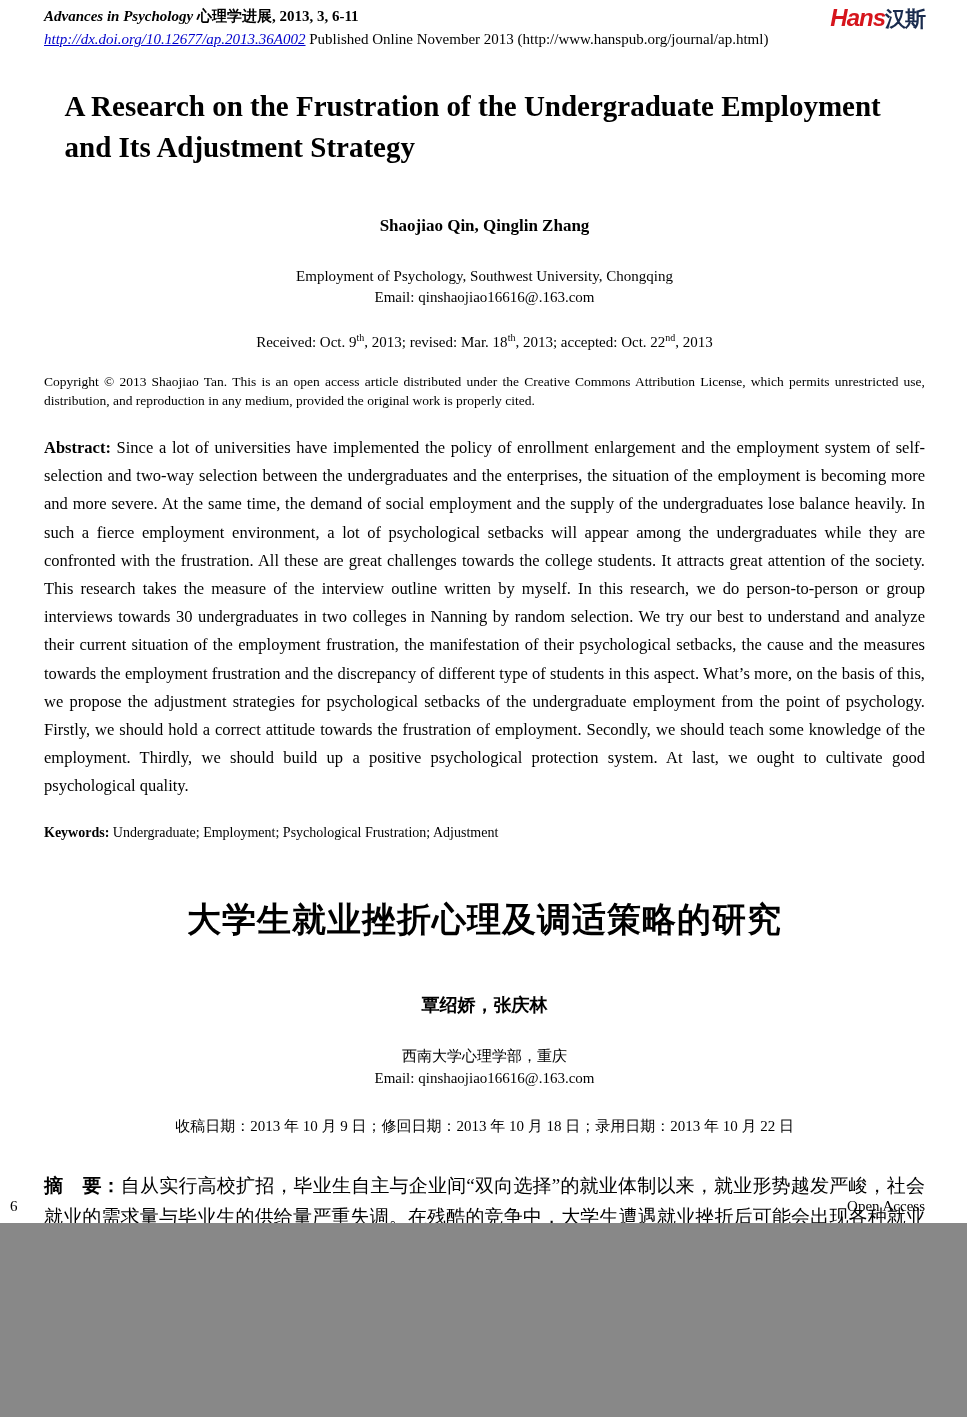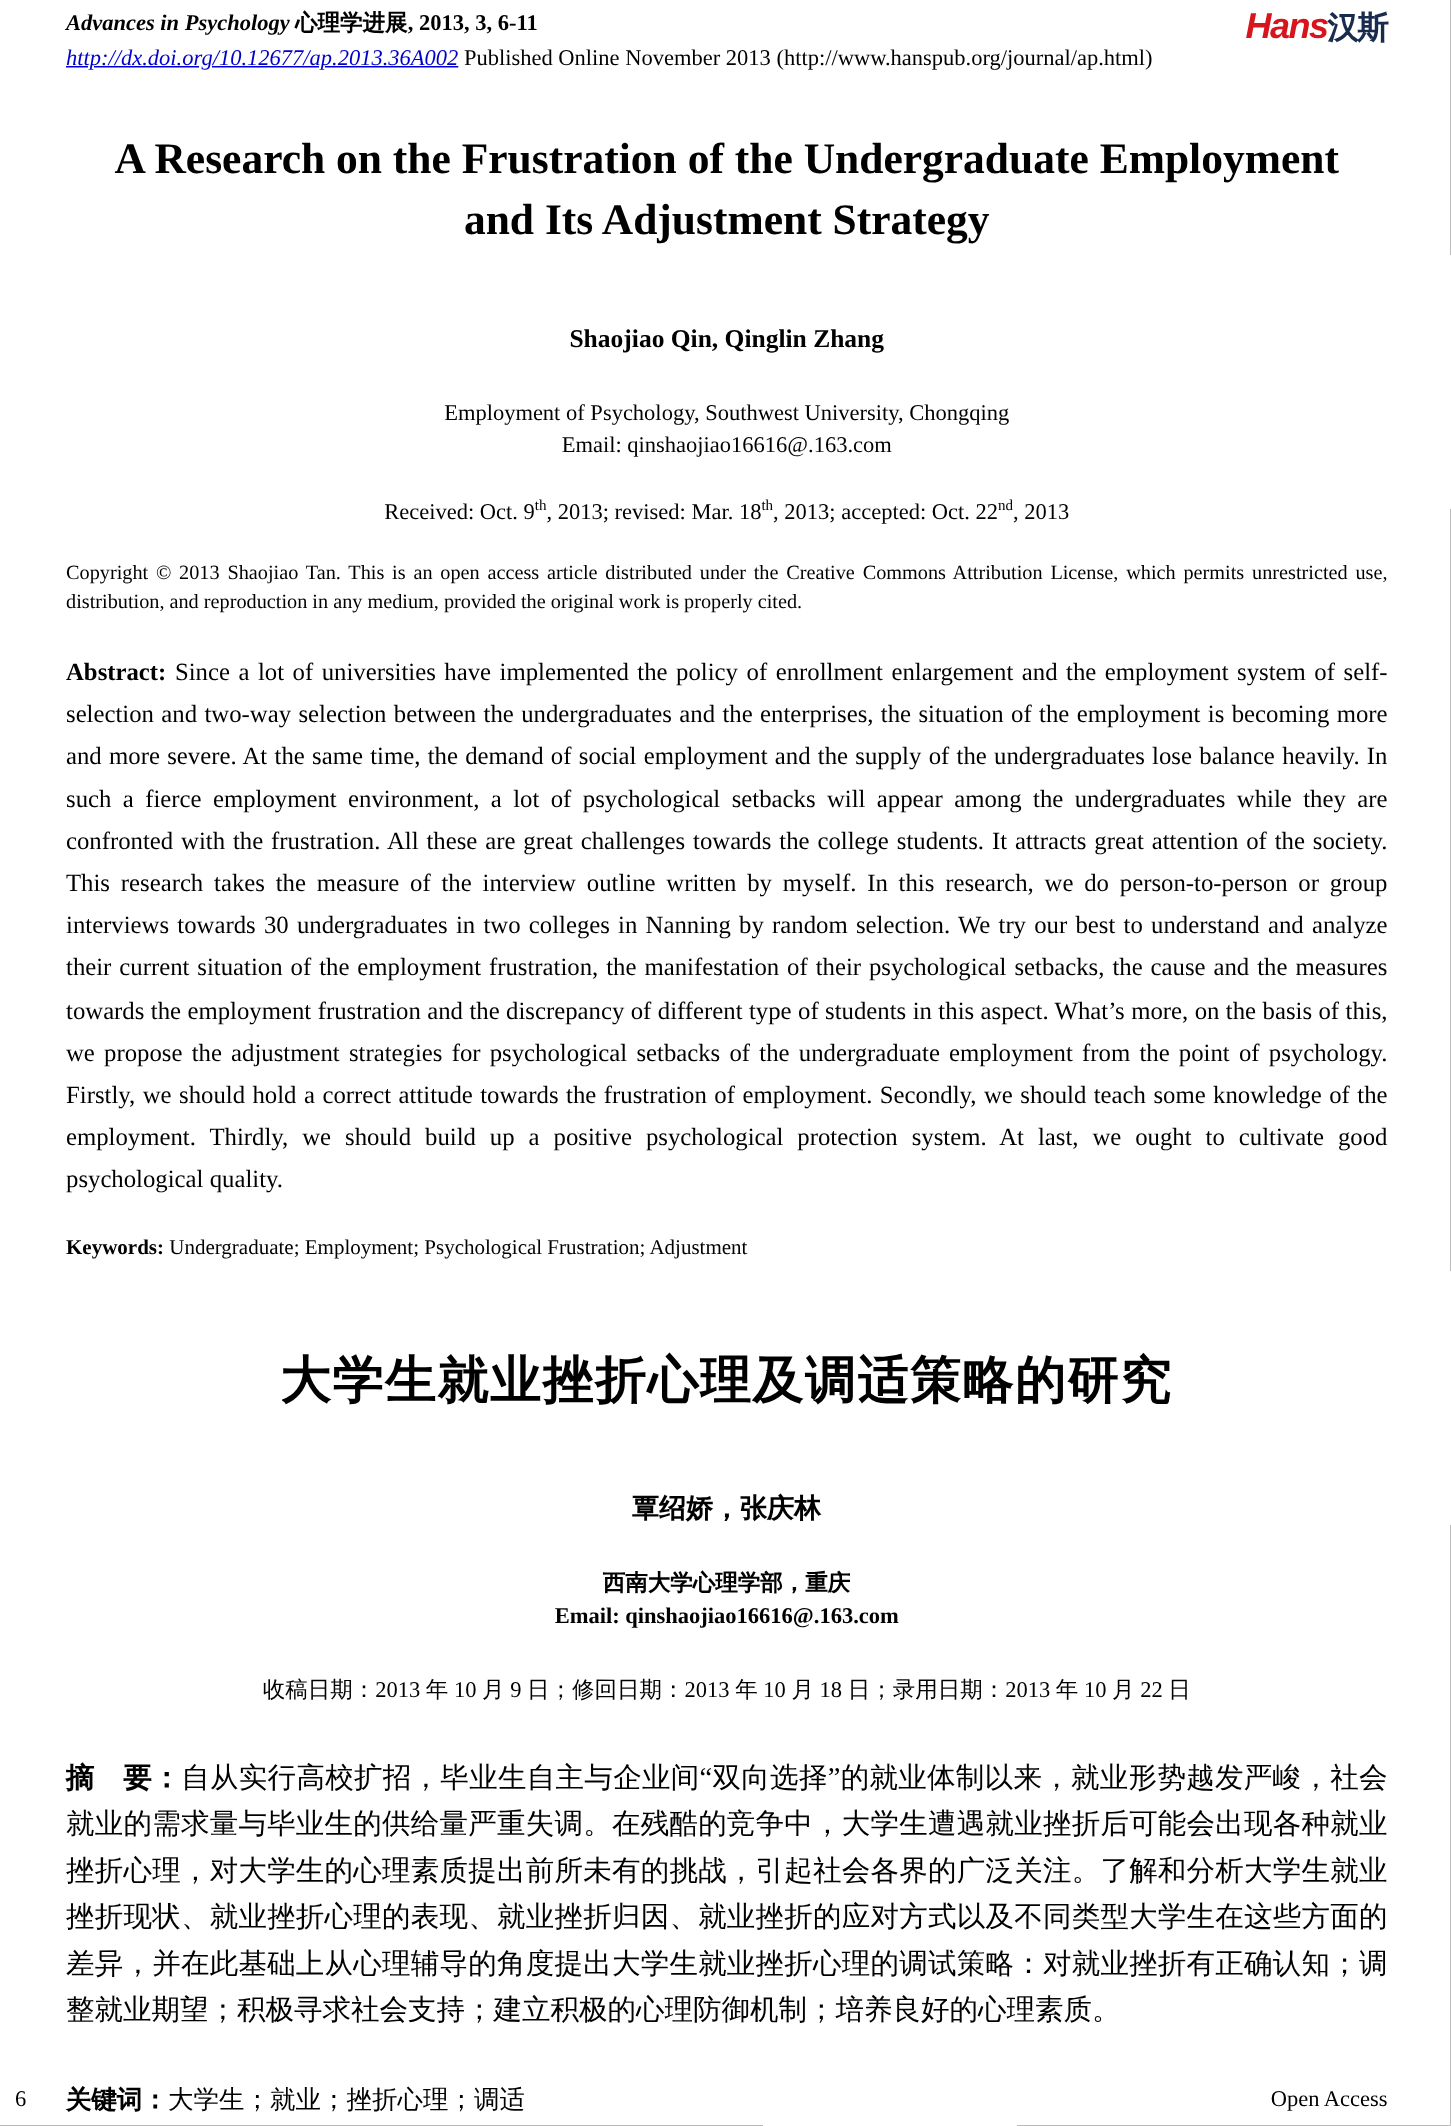--- a/index.html
+++ b/index.html
@@ -1,19 +1,19 @@
 <!DOCTYPE html>
 <html><head>
 <meta charset="utf-8">
 <style>
   html, body { margin: 0; padding: 0; background: #888; }
   .page {
     position: relative;
     width: 967px;
-    height: 1417px;
+    height: 1223px;
     margin: 0 auto;
     background: #ffffff;
     color: #000;
     font-family: "Liberation Serif", "DejaVu Serif", serif;
     overflow: hidden;
     box-sizing: border-box;
     padding: 6px 42px 0 44px;
   }
   
   .header-row {
@@ -27,21 +27,21 @@
   .header-line2 { font-size: 15px; line-height: 22px; margin-top: 2px; }
   .doi-link { color: #0000cc; text-decoration: underline; cursor: pointer; font-style: italic; }
   .published { color: #000; }
   .logo { white-space: nowrap; font-family: "Liberation Sans", "DejaVu Sans", sans-serif; margin-top: -2px; }
   .logo-en { font-weight: bold; font-style: italic; font-size: 24px; letter-spacing: -1px; }
   .logo-zh { font-weight: bold; font-size: 21px; letter-spacing: -1px; }
   
   .title-en {
     margin: 36px auto 4px auto;
     max-width: 840px;
-    text-align: center;
+    text-align: left;
     font-size: 29px;
     line-height: 41px;
     font-weight: bold;
   }
   .authors-en {
     margin-top: 48px;
     text-align: center;
     font-size: 17px;
     font-weight: bold;
   }
@@ -70,21 +70,21 @@
     font-weight: bold;
     font-family: "Liberation Sans", "DejaVu Sans", sans-serif;
     letter-spacing: 1px;
   }
   .authors-zh {
     margin-top: 50px;
     text-align: center;
     font-size: 18px;
     font-weight: bold;
   }
-  .affil-block-zh { margin-top: 28px; text-align: center; font-size: 15px; line-height: 22px; font-weight: bold; }
+  .affil-block-zh { margin-top: 28px; text-align: center; font-size: 15px; line-height: 22px; }
   .dates-zh { margin-top: 28px; text-align: center; font-size: 15px; }
   .abstract-zh {
     margin-top: 34px;
     font-size: 19px;
     line-height: 31px;
     text-align: justify;
   }
   .zh-label {
     font-weight: bold;
     font-family: "Liberation Sans", "DejaVu Sans", sans-serif;

